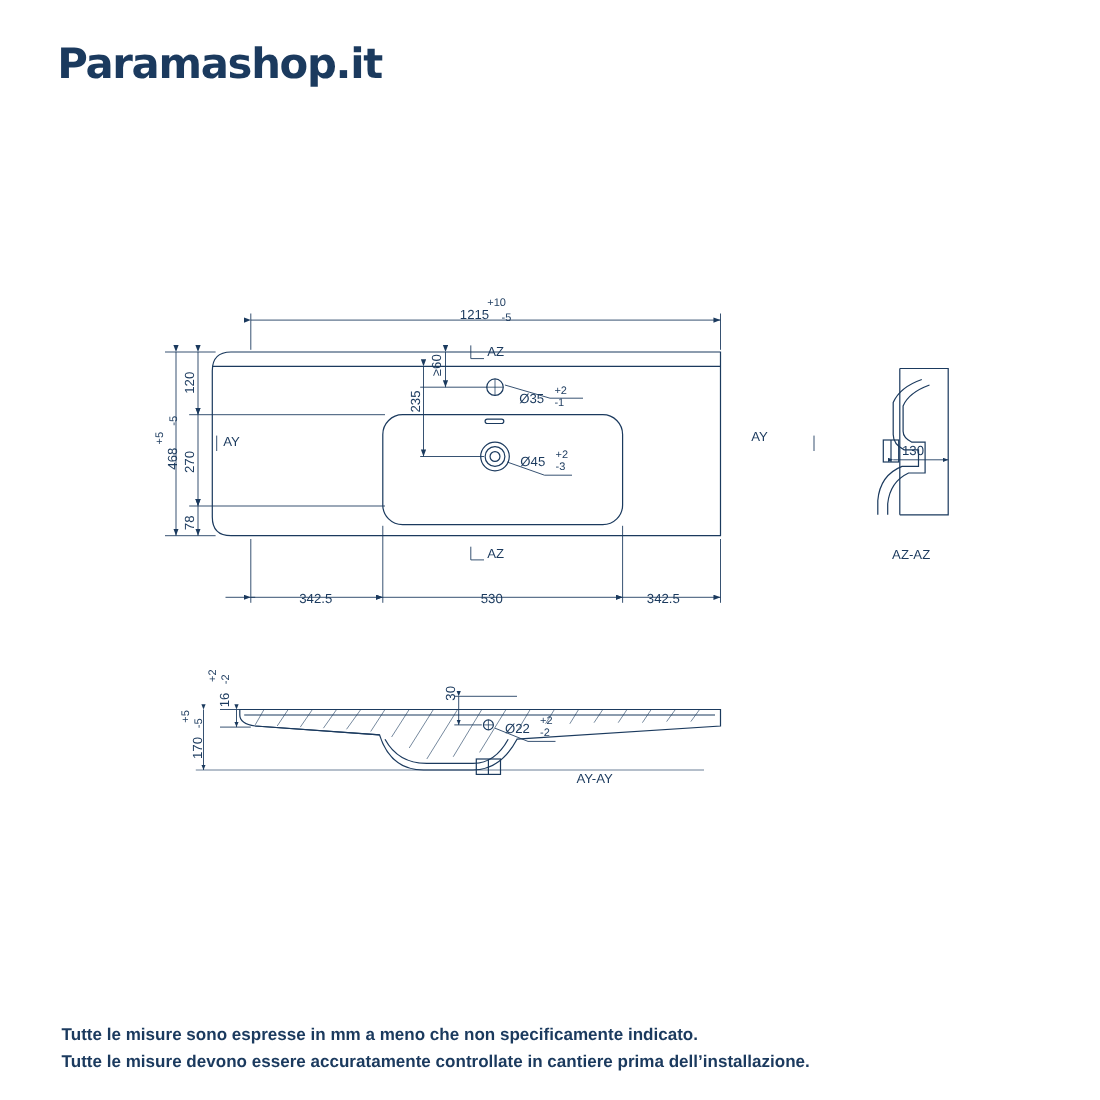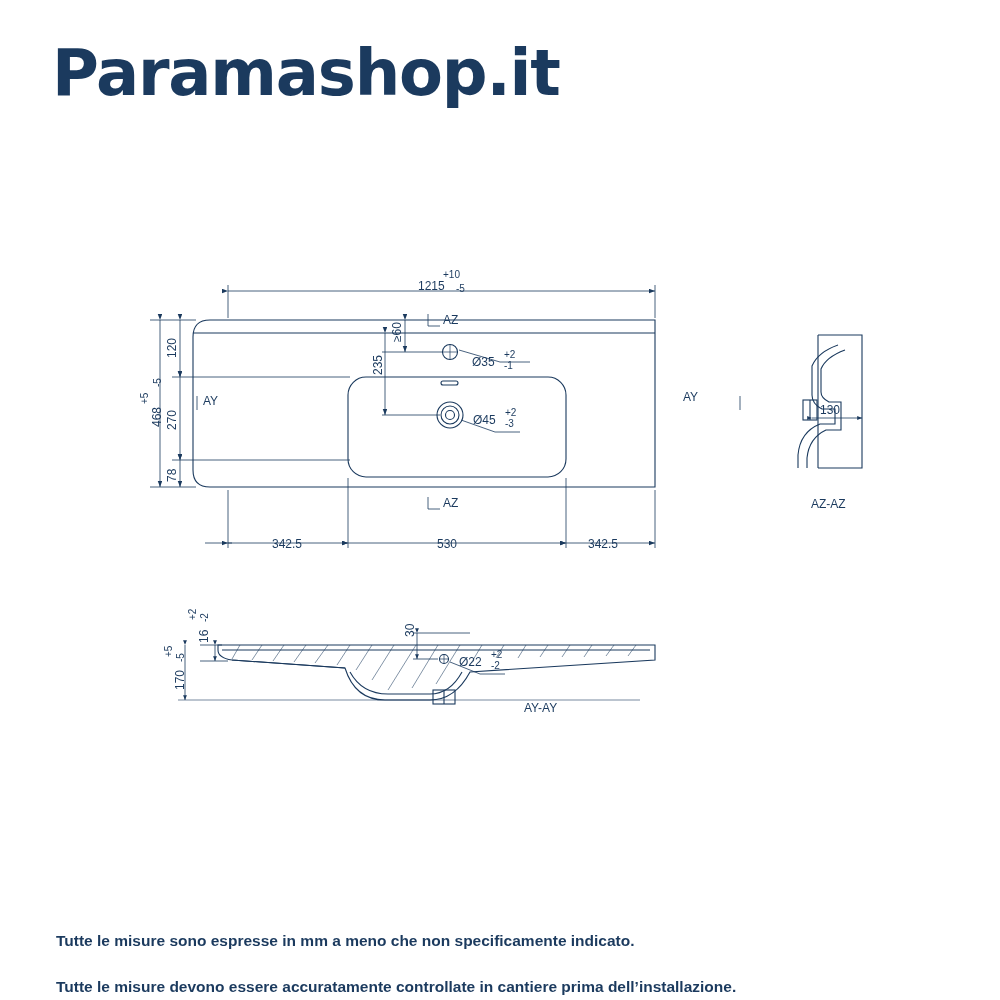--- a/index.html
+++ b/index.html
@@ -12,21 +12,21 @@
     height: 1000px;
     position: relative;
     font-family: "Liberation Sans", sans-serif;
     color: #1b3b5f;
     overflow: hidden;
   }
   #logo {
     position: absolute;
     left: 52px;
     top: 36px;
-    font-size: 64px;
+    font-size: 38px;
     font-weight: bold;
     letter-spacing: -1.2px;
     color: #1b3a5e;
     font-family: "DejaVu Sans", sans-serif;
   }
   #drawing {
     position: absolute;
     left: 0;
     top: 0;
     width: 1000px;
@@ -35,21 +35,21 @@
   .footnote {
     position: absolute;
     left: 56px;
     font-size: 15.5px;
     color: #1b3a5e;
     font-family: "Liberation Sans", sans-serif;
     white-space: nowrap;
     font-weight: bold;
   }
   #note1 { top: 932px; }
-  #note2 { top: 978px; }
+  #note2 { top: 957px; }
 </style>
 </head>
 <body>
 
 <div id="logo">Paramashop.it</div>
 
 <svg id="drawing" viewBox="0 0 1000 1000">
   <defs>
     <marker id="arr" markerWidth="9" markerHeight="9" refX="8" refY="3" orient="auto" markerUnits="strokeWidth">
       <path d="M0,0 L8,3 L0,6 z" fill="#1b3a5e"></path>

